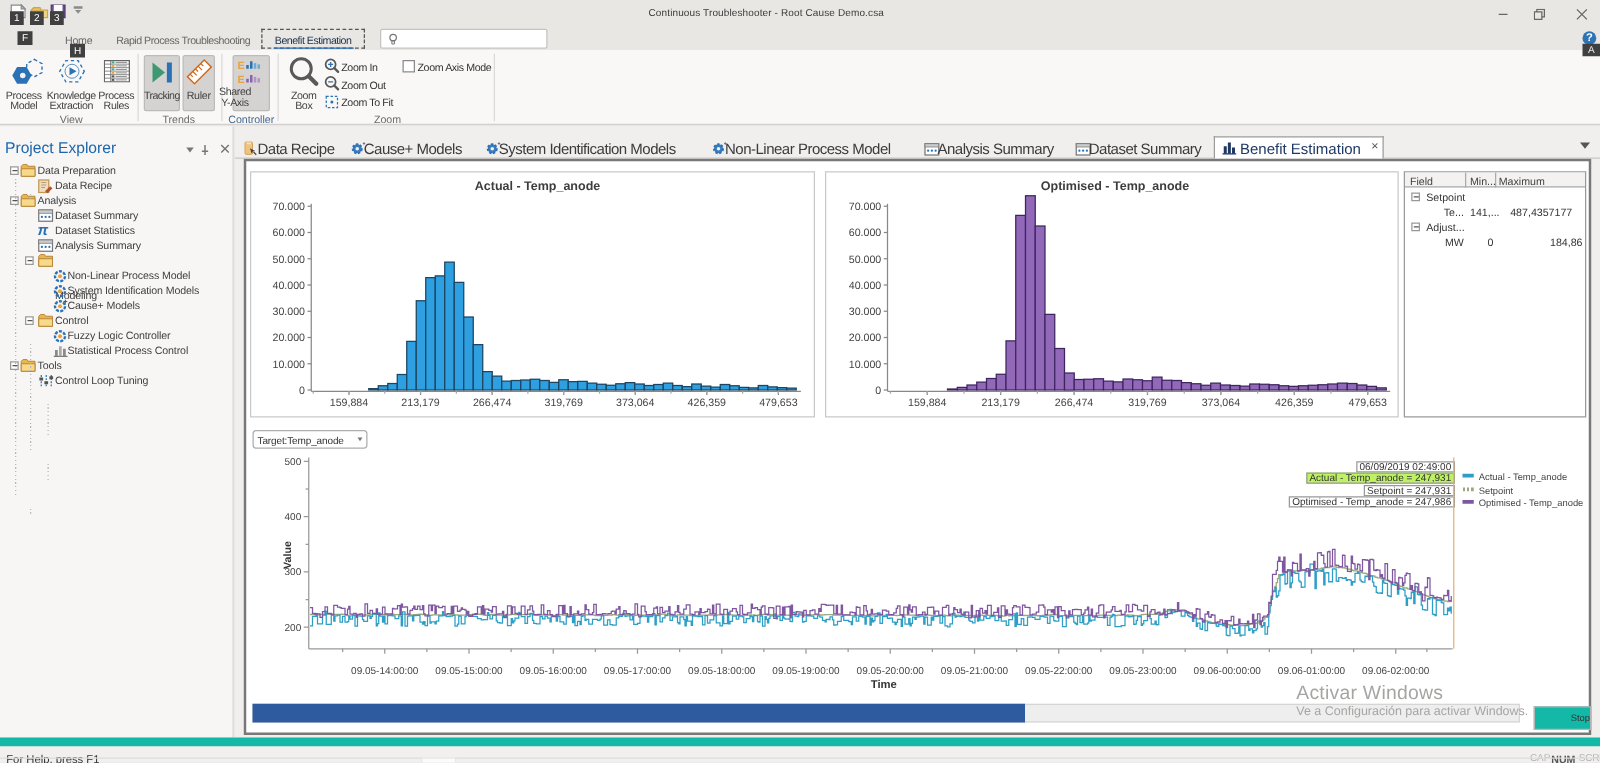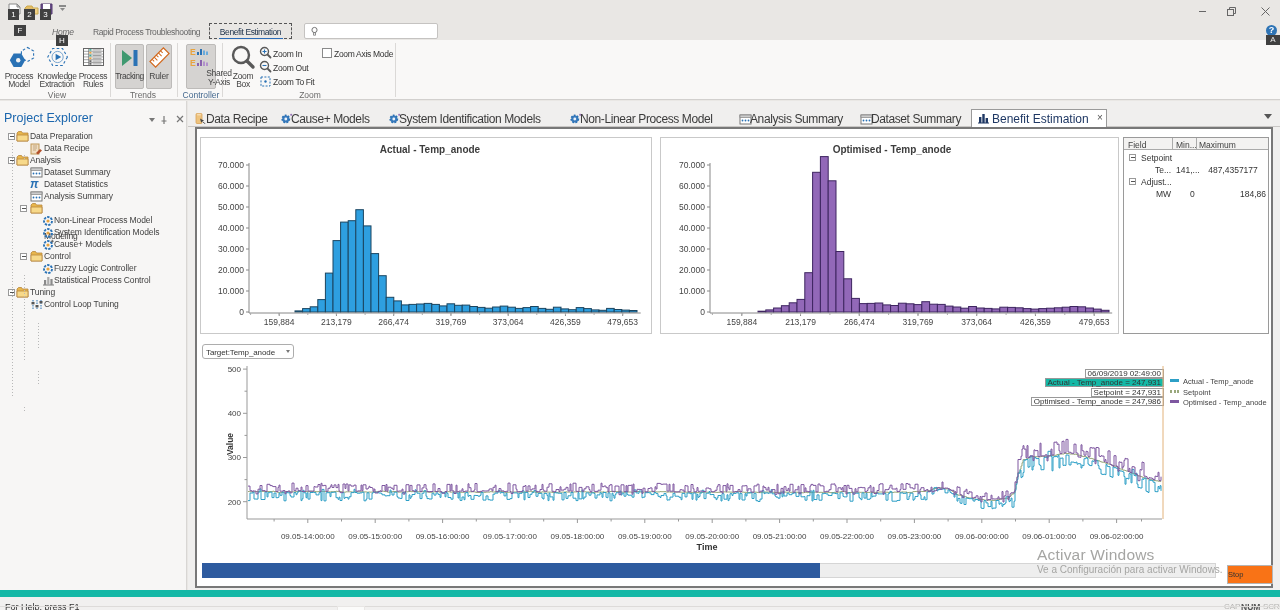--- a/index.html
+++ b/index.html
@@ -4,20 +4,21 @@
 <style>
   * { margin:0; padding:0; box-sizing:border-box; }
   html,body { width:1280px; height:610px; overflow:hidden;
     font-family:"Liberation Sans", sans-serif; background:#e9e7e4; }
   .abs { position:absolute; }
 </style>
 </head>
 <body>
 
 <div class="abs" style="left:0;top:0;width:1280px;height:22px;background:#e9e7e4;">
+  <div class="abs" style="left:413px;top:6px;width:400px;text-align:center;font-size:8px;color:#3b3b3b;letter-spacing:0.1px;">Continuous Troubleshooter - Root Cause Demo.csa</div>
   <div class="abs" style="left:1199px;top:11px;width:7px;height:1px;background:#666;"></div>
   <svg class="abs" style="left:1227px;top:7px;" width="10" height="9" viewBox="0 0 10 9">
     <rect x="0.5" y="2.5" width="6" height="6" fill="none" stroke="#666"></rect>
     <path d="M2.5 2.5 v-2 h6 v6 h-2" fill="none" stroke="#666"></path>
   </svg>
   <svg class="abs" style="left:1261px;top:7px;" width="9" height="9" viewBox="0 0 9 9">
     <path d="M0.5 0.5 l8 8 M8.5 0.5 l-8 8" stroke="#666" stroke-width="1"></path>
   </svg>
 </div>
 
@@ -29,21 +30,21 @@
   <path d="M41 4 h11 v10 h-11 z" fill="#6a4f8a" stroke="#52396e"></path>
   <path d="M43 4 h7 v5 h-7 z" fill="#fff"></path>
   <path d="M60 8 h5 l-2.5 3 z" fill="#8a8a8a"></path>
   <rect x="59" y="5" width="7" height="2" fill="#8a8a8a"></rect>
 </svg>
 <div class="abs" style="left:8px;top:9px;width:11px;height:11px;background:#404040;color:#fff;font-size:8px;text-align:center;line-height:11px;">1</div>
 <div class="abs" style="left:24px;top:9px;width:11px;height:11px;background:#404040;color:#fff;font-size:8px;text-align:center;line-height:11px;">2</div>
 <div class="abs" style="left:40px;top:9px;width:11px;height:11px;background:#404040;color:#fff;font-size:8px;text-align:center;line-height:11px;">3</div>
 
 <div class="abs" style="left:0;top:22px;width:1280px;height:18px;background:#e9e7e4;"></div>
-<div class="abs" style="left:52px;top:27px;font-size:8.5px;color:#666;letter-spacing:-0.2px;font-style:italic;">Home</div>
+<div class="abs" style="left:52px;top:27px;font-size:8.5px;color:#666;letter-spacing:-0.2px;">Home</div>
 <div class="abs" style="left:93px;top:27px;font-size:8.5px;color:#666;letter-spacing:-0.38px;">Rapid Process Troubleshooting</div>
 <div class="abs" style="left:209px;top:23px;width:83px;height:16px;border:1px dashed #555;"></div>
 <div class="abs" style="left:209px;top:27px;width:83px;text-align:center;font-size:8.5px;color:#20344c;letter-spacing:-0.4px;">Benefit Estimation</div>
 <div class="abs" style="left:219px;top:37.5px;width:64px;height:1.6px;background:#2a6cb8;"></div>
 <div class="abs" style="left:304px;top:23px;width:134px;height:16px;background:#fff;border:1px solid #c5c3c1;border-radius:2px;"></div>
 <svg class="abs" style="left:309px;top:26px;" width="11" height="11" viewBox="0 0 11 11">
   <circle cx="5.5" cy="4" r="2.6" fill="none" stroke="#777" stroke-width="1"></circle>
   <path d="M4.5 6.6 h2 v2.6 h-2 z" fill="none" stroke="#777" stroke-width="0.8"></path>
 </svg>
 <div class="abs" style="left:14px;top:25px;width:12px;height:11px;background:#404040;color:#fff;font-size:8px;text-align:center;line-height:11px;">F</div>
@@ -115,21 +116,21 @@
   <rect x="8" y="6" width="2" height="3" fill="#2a72b5"></rect>
     <rect x="11" y="3" width="2" height="6" fill="#2a72b5"></rect>
     <rect x="14" y="4.5" width="2" height="4.5" fill="#6aabdb"></rect>
     <rect x="17" y="5.5" width="2" height="3.5" fill="#6aabdb"></rect>
   <text x="1" y="20" font-size="8.5" font-weight="bold" fill="#e8a33d" font-family="Liberation Sans">E</text>
   <rect x="8" y="17" width="2" height="3" fill="#8a62ae"></rect>
     <rect x="11" y="14" width="2" height="6" fill="#8a62ae"></rect>
     <rect x="14" y="15.5" width="2" height="4.5" fill="#b292cc"></rect>
     <rect x="17" y="16.5" width="2" height="3.5" fill="#b292cc"></rect>
 </svg>
-<div class="abs" style="left:204px;top:69px;width:30px;text-align:center;font-size:8.5px;color:#444;line-height:8.5px;letter-spacing:-0.3px;">Shared<br>Y-Axis</div>
+<div class="abs" style="left:173px;top:69px;width:30px;text-align:center;font-size:8.5px;color:#444;line-height:8.5px;letter-spacing:-0.3px;">Shared<br>Y-Axis</div>
 
 <svg class="abs" style="left:229px;top:44px;" width="28" height="28" viewBox="0 0 28 28">
   <circle cx="12" cy="11" r="8" fill="none" stroke="#595959" stroke-width="2.4"></circle>
   <path d="M18 17 l6 6" stroke="#595959" stroke-width="3.4" stroke-linecap="round"></path>
 </svg>
 <div class="abs" style="left:221px;top:71.5px;width:44px;text-align:center;font-size:8.5px;color:#444;line-height:8px;letter-spacing:-0.3px;">Zoom<br>Box</div>
 <svg class="abs" style="left:259px;top:46px;" width="13" height="13" viewBox="0 0 13 13">
   <circle cx="5.5" cy="5.5" r="4" fill="none" stroke="#595959" stroke-width="1.4"></circle>
   <path d="M8.5 8.5 l3 3" stroke="#595959" stroke-width="1.8" stroke-linecap="round"></path>
   <path d="M3.5 5.5 h4 M5.5 3.5 v4" stroke="#2a72b5" stroke-width="1.1"></path>
@@ -245,21 +246,21 @@
     </svg>
     <div class="abs" style="left:54px;top:174px;font-size:8.5px;color:#3f3f3f;white-space:nowrap;letter-spacing:-0.1px;">Statistical Process Control</div>
     <div class="abs" style="left:8px;top:188px;width:7px;height:7px;border:1px solid #999;background:#fff;"></div>
     <div class="abs" style="left:8px;top:191px;width:7px;height:1px;">
       <div style="margin:0 1.5px;height:1px;background:#555;"></div>
     </div>
     <svg class="abs" style="left:16px;top:186px" width="13" height="11" viewBox="0 0 13 11">
       <path d="M1 2 l1.5 -1.5 h3 l1 1.5 h5.5 v8 h-11 z" fill="#e8b64c" stroke="#b8863c" stroke-width="0.8"></path>
       <path d="M1 4 h11 v6 h-11 z" fill="#f7d98a" stroke="#b8863c" stroke-width="0.8"></path>
     </svg>
-    <div class="abs" style="left:30px;top:186px;font-size:8.5px;color:#3f3f3f;white-space:nowrap;letter-spacing:-0.1px;">Tuning</div>
+    <div class="abs" style="left:30px;top:186px;font-size:8.5px;color:#3f3f3f;white-space:nowrap;letter-spacing:-0.1px;">Tools</div>
     <svg class="abs" style="left:30px;top:198px" width="13" height="12" viewBox="0 0 13 12">
       <path d="M3 1 v10 M7 1 v10 M11 1 v10" stroke="#2a72b5" stroke-width="1" stroke-dasharray="1.5 1"></path>
       <rect x="1.5" y="3" width="3" height="2.4" fill="#555"></rect>
       <rect x="5.5" y="6" width="3" height="2.4" fill="#555"></rect>
       <rect x="9.5" y="2" width="3" height="2.4" fill="#555"></rect>
     </svg>
     <div class="abs" style="left:44px;top:198px;font-size:8.5px;color:#3f3f3f;white-space:nowrap;letter-spacing:-0.1px;">Control Loop Tuning</div>
     <div class="abs" style="left:11.5px;top:42px;width:1px;height:254px;background-image:repeating-linear-gradient(180deg,#b8b8b8 0 1px,transparent 1px 3px);"></div>
     <div class="abs" style="left:23.5px;top:54px;width:1px;height:4px;background-image:repeating-linear-gradient(180deg,#b8b8b8 0 1px,transparent 1px 3px);"></div>
     <div class="abs" style="left:23.5px;top:174px;width:1px;height:86px;background-image:repeating-linear-gradient(180deg,#b8b8b8 0 1px,transparent 1px 3px);"></div>
@@ -349,35 +350,35 @@
   <div class="abs" style="left:32px;top:51px;font-size:8.5px;color:#333;">MW</div>
   <div class="abs" style="left:66px;top:51px;font-size:8.5px;color:#333;">0</div>
   <div class="abs" style="left:76px;top:51px;width:66px;text-align:right;font-size:8.5px;color:#333;">184,86</div>
 </div>
 
 <div class="abs" style="left:202px;top:344px;width:92px;height:15px;background:#fff;border:1px solid #adadad;border-radius:3px;"></div>
 <div class="abs" style="left:206px;top:347.5px;font-size:8px;color:#333;letter-spacing:-0.1px;">Target:Temp_anode</div>
 <div class="abs" style="left:286px;top:350px;width:0;height:0;border-left:2.5px solid transparent;border-right:2.5px solid transparent;border-top:3.5px solid #777;"></div>
 
 <div class="abs" style="right:116px;top:368.5px;height:9px;background:#fff;border:1px solid #999;font-size:8px;color:#333;line-height:8px;padding:0 2px;">06/09/2019 02:49:00</div>
-<div class="abs" style="right:116px;top:378px;height:9px;background:#14b8a6;border:1px solid #999;font-size:8px;color:#333;line-height:8px;padding:0 2px;">Actual - Temp_anode = 247,931</div>
+<div class="abs" style="right:116px;top:378px;height:9px;background:#bef264;border:1px solid #999;font-size:8px;color:#333;line-height:8px;padding:0 2px;">Actual - Temp_anode = 247,931</div>
 <div class="abs" style="right:116px;top:387.5px;height:9px;background:#fff;border:1px solid #999;font-size:8px;color:#333;line-height:8px;padding:0 2px;">Setpoint = 247,931</div>
 <div class="abs" style="right:116px;top:397px;height:9px;background:#fff;border:1px solid #999;font-size:8px;color:#333;line-height:8px;padding:0 2px;">Optimised - Temp_anode = 247,986</div>
 
 <div class="abs" style="left:1170px;top:379px;width:9px;height:3px;background:#2d9fc6;"></div>
 <div class="abs" style="left:1183px;top:377px;font-size:7.5px;color:#444;">Actual - Temp_anode</div>
 <div class="abs" style="left:1170px;top:389.5px;width:9px;height:3px;background:repeating-linear-gradient(90deg,#9aa87c 0 2px,#fff 2px 3.5px);"></div>
 <div class="abs" style="left:1183px;top:387.5px;font-size:7.5px;color:#444;">Setpoint</div>
 <div class="abs" style="left:1170px;top:400px;width:9px;height:3px;background:#7e57a0;"></div>
 <div class="abs" style="left:1183px;top:398px;font-size:7.5px;color:#444;">Optimised - Temp_anode</div>
 
 <div class="abs" style="left:202px;top:563px;width:1014px;height:15px;background:#eeeeee;border:1px solid #d5d5d5;"></div>
 <div class="abs" style="left:202px;top:563px;width:618px;height:15px;background:#2e5b9f;"></div>
 
-<div class="abs" style="left:1227px;top:565px;width:46px;height:19px;background:#f97316;border:1px solid #b5b5b5;font-size:7.5px;color:#333;text-align:left;line-height:18px;">Stop</div>
+<div class="abs" style="left:1227px;top:565px;width:46px;height:19px;background:#14b8a6;border:1px solid #b5b5b5;font-size:7.5px;color:#333;text-align:right;line-height:18px;">Stop</div>
 
 <div class="abs" style="left:1037px;top:546px;font-size:15.5px;color:#a5a5a3;letter-spacing:0.2px;">Activar Windows</div>
 <div class="abs" style="left:1037px;top:564px;font-size:10px;color:#a5a5a3;">Ve a Configuración para activar Windows.</div>
 
 <svg class="abs" style="left:0;top:0;pointer-events:none;" width="1280" height="610" viewBox="0 0 1280 610">
     <rect x="295.0" y="310.9" width="7.60" height="1.1" fill="#2E9FE0" stroke="#1B4560" stroke-width="1"></rect>
     <rect x="302.6" y="308.6" width="7.60" height="3.4" fill="#2E9FE0" stroke="#1B4560" stroke-width="1"></rect>
     <rect x="310.2" y="306.8" width="7.60" height="5.2" fill="#2E9FE0" stroke="#1B4560" stroke-width="1"></rect>
     <rect x="317.8" y="299.6" width="7.60" height="12.4" fill="#2E9FE0" stroke="#1B4560" stroke-width="1"></rect>
     <rect x="325.4" y="273.1" width="7.60" height="38.9" fill="#2E9FE0" stroke="#1B4560" stroke-width="1"></rect>

